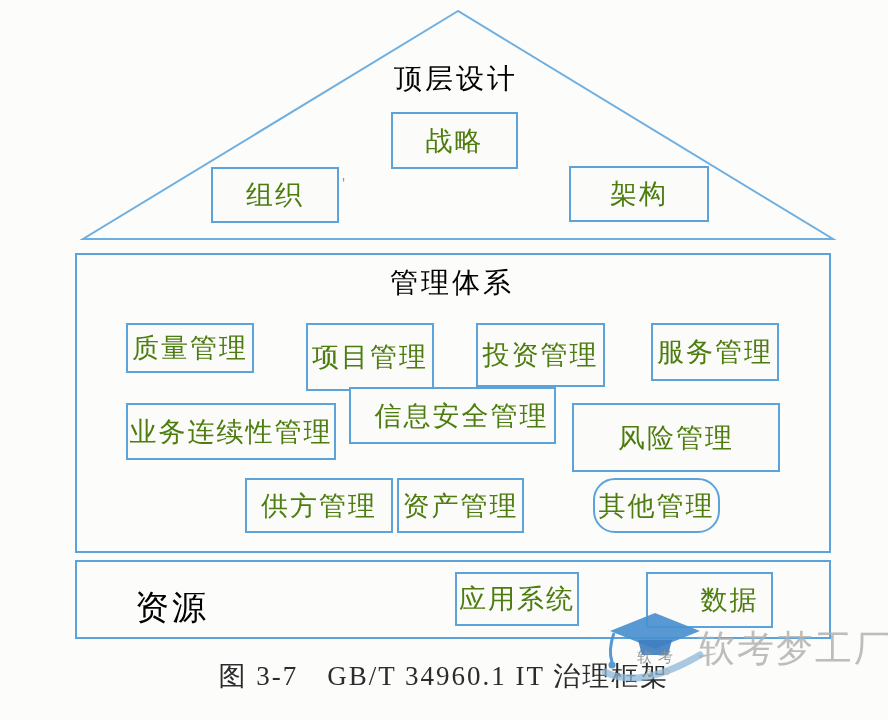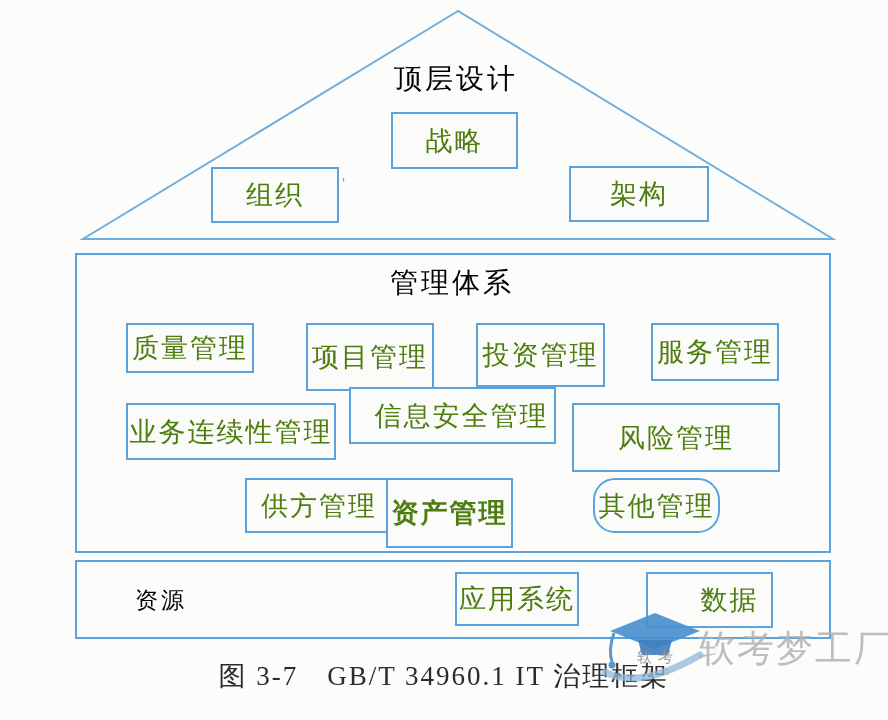--- a/index.html
+++ b/index.html
@@ -100,25 +100,25 @@
   <div class="box" style="left:126px; top:323px; width:128px; height:50px;">质量管理</div>
   <div class="box" style="left:306px; top:323px; width:128px; height:68px;">项目管理</div>
   <div class="box" style="left:476px; top:323px; width:129px; height:64px;text-align:right;">投资管理</div>
   <div class="box" style="left:126px; top:403px; width:210px; height:57px;">业务连续性管理</div>
 
   <div class="box" style="left:651px; top:323px; width:128px; height:58px;">服务管理</div>
   <div class="box" style="left:349px; top:387px; width:207px; height:57px;padding-left:18px;">信息安全管理</div>
   <div class="box" style="left:572px; top:403px; width:208px; height:69px;">风险管理</div>
 
   <div class="box" style="left:200px; top:478px; width:148px; height:55px;margin-left:45px;">供方管理</div>
-  <div class="box" style="left:386px; top:478px; width:127px; height:70px;font-weight:bold;">资产管理</div>
+  <div class="box" style="left:397px; top:478px; width:127px; height:55px;">资产管理</div>
   <div class="box" style="left:593px; top:478px; width:127px; height:55px;border-radius:22px;">其他管理</div>
 
   <div class="section-rect" style="left:75px; top:560px; width:756px; height:79px;"></div>
-  <div class="free-label" style="left:135px; top:585px; font-size:23px;">资源</div>
+  <div class="free-label" style="left:135px; top:585px; font-size:34px;">资源</div>
 
   <div class="box" style="left:455px; top:572px; width:124px; height:54px;font-family:Liberation Serif, serif;">应用系统</div>
   <div class="box" style="left:646px; top:572px; width:127px; height:56px;padding-left:40px;">数据</div>
 
   <div class="caption" style="top:658px;">图 3-7　GB/T 34960.1 IT 治理框架</div>
 
   <svg width="888" height="720" aria-hidden="true" style="pointer-events:none;">
 
     <path d="M605,672 Q640,690 700,655" fill="none" stroke="#8db8da" stroke-width="7" stroke-linecap="round" opacity="0.75"></path>
 

